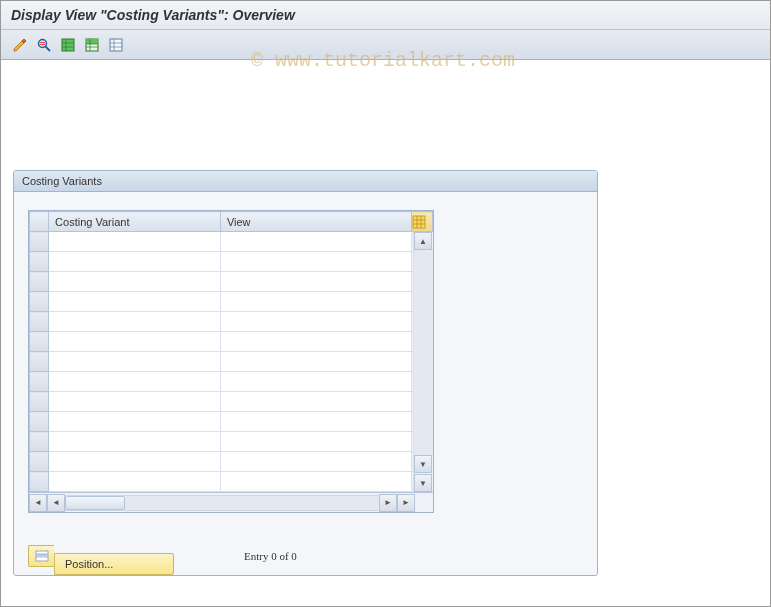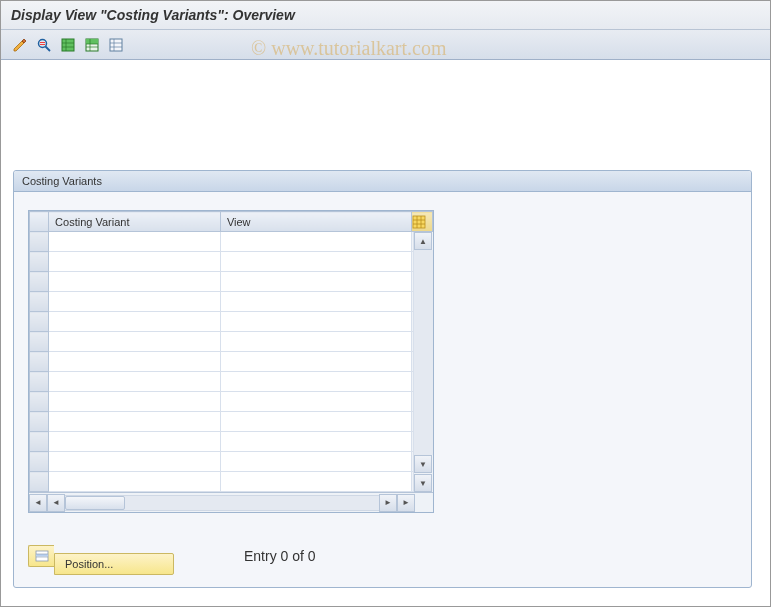--- a/index.html
+++ b/index.html
@@ -40,41 +40,41 @@
       background: transparent;
       display: flex;
       align-items: center;
       justify-content: center;
       cursor: pointer;
       border-radius: 2px;
     }
     
     .watermark {
       position: absolute;
-      top: 36px;
+      top: 48px;
       left: 250px;
       color: #d9b87a;
       font-size: 20px;
-      font-family: Liberation Serif, serif;
+      font-family: Liberation Mono, monospace;
       opacity: 0.7;
       pointer-events: none;
       z-index: 100;
     }
     
     .content {
       padding: 110px 12px 12px 12px;
     }
     
     .groupbox {
       border: 1px solid #9fb5cf;
       border-radius: 3px;
       background: #f4f6fa;
-      width: 739px;
+      width: 585px;
       position: relative;
-      padding-bottom: 12px;
+      padding-bottom: 0;
     }
     .groupbox-header {
       background: linear-gradient(to bottom, #e0e8f2 0%, #c8d6e8 100%);
       border-bottom: 1px solid #9fb5cf;
       padding: 4px 8px;
       font-size: 11px;
       color: #333;
       border-radius: 3px 3px 0 0;
     }
     .groupbox-body {
@@ -211,22 +211,23 @@
       border-radius: 0 2px 2px 0;
       font-size: 11px;
       color: #333;
       cursor: pointer;
       min-width: 120px;
       text-align: left;
       margin-top: 16px;
     }
     .entry-status {
       margin-left: 70px;
-      font-size: 14px;
+      font-size: 11px;
       color: #333;
+      font-family: Liberation Serif, serif;
     }
     svg { display: block; }
   </style>
 </head>
 <body>
 
 <div class="title-bar">
   <span>Display View "Costing Variants": Overview</span>
 </div>
 

